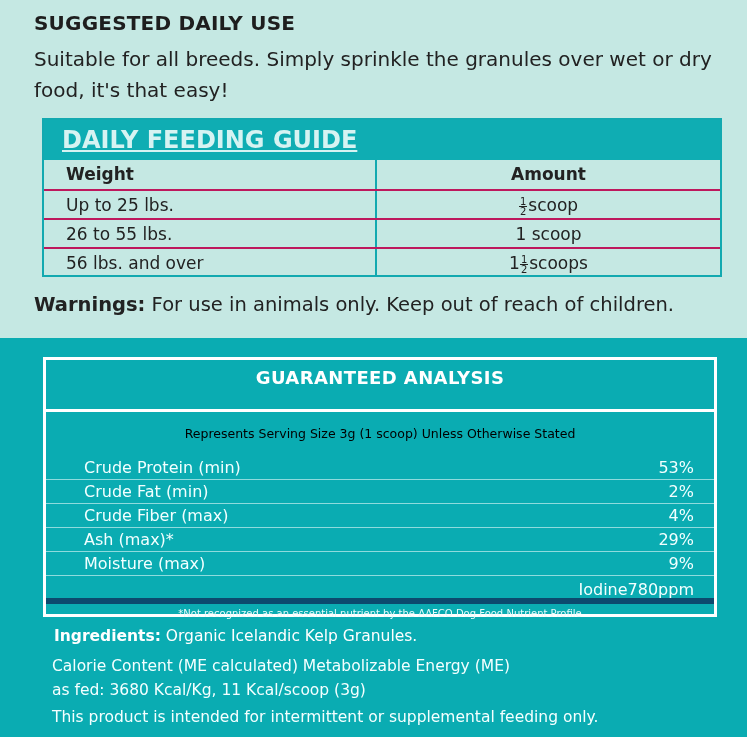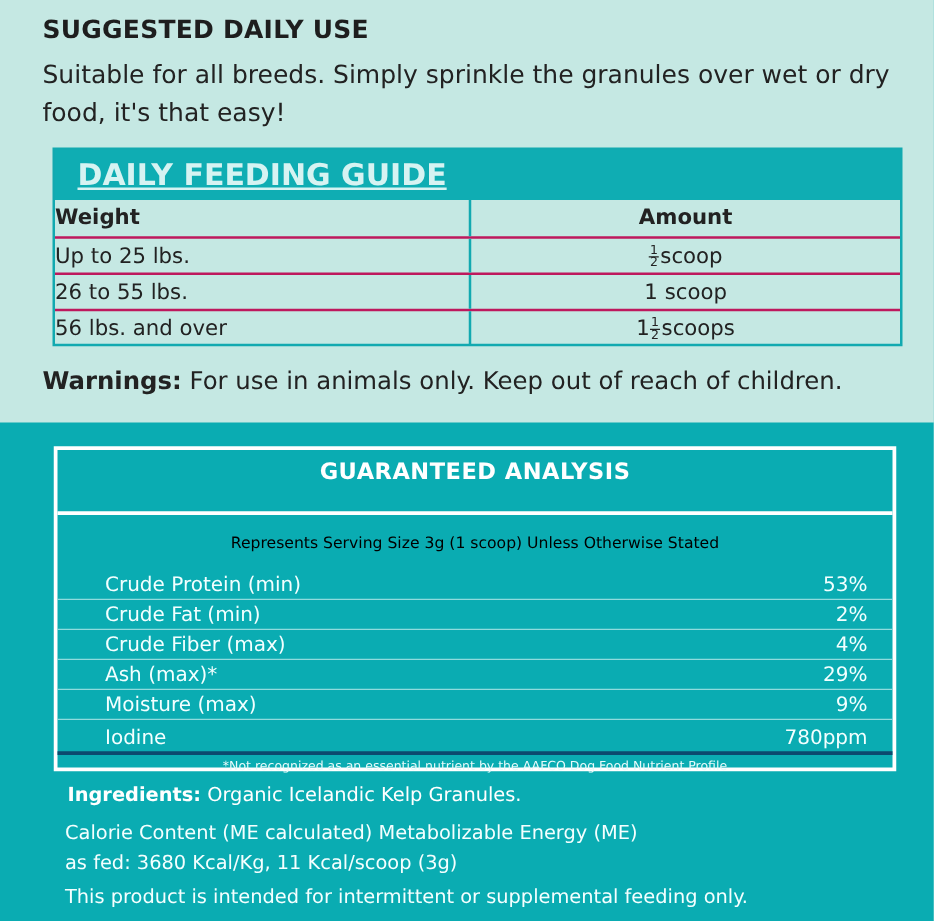--- a/index.html
+++ b/index.html
@@ -28,21 +28,21 @@
     }
     .guide-head {
       height: 40px; background: #0fadb3; color: #d6f3f2;
       font-size: 24px; font-weight: bold; padding-left: 18px; line-height: 40px; text-decoration: underline;
     }
     .guide-row {
       display: flex; height: 29px; border-top: 2px solid #be185d;
     }
     .guide-row.first { border-top: none; height: 29px; }
     .cell-w {
-      width: 333px; border-right: 2px solid #12a9b0; 
+      width: 333px; border-right: 2px solid #12a9b0; padding-left: 22px;
       font-size: 17px; line-height: 28px; color: #222;
     }
     .cell-a {
       flex: 1; text-align: center; font-size: 17px; line-height: 28px; color: #222;
     }
     .bold { font-weight: bold; }
     .frac {
       display: inline-flex; flex-direction: column; vertical-align: middle;
       font-size: 10px; line-height: 9px; text-align: center; margin-right: 1px;
     }
@@ -63,21 +63,21 @@
       font-size: 18px; font-weight: bold; line-height: 36px; letter-spacing: 0.4px;
     }
     .ga-sub {
       text-align: center; font-size: 12.5px; color: #000000; margin-top: 14px; height: 30px;
     }
     .ga-row {
       display: flex; justify-content: space-between;
       margin-left: 0; height: 24px; border-bottom: 1px solid #8fdbdd;
       padding: 0 20px 0 38px; font-size: 16px; line-height: 24px; color: #f2ffff;
     }
-    .ga-row.last { height: 28px; line-height: 28px; border-bottom: 3px solid #0c4a6e; }
+    .ga-row.last { height: 28px; line-height: 28px; border-bottom: 6px solid #0c4a6e; justify-content: flex-end; }
     .ga-foot {
       text-align: center; font-size: 10px; color: #e8fbfb; line-height: 20px;
     }
     .ing {
       position: absolute; left: 54px; top: 289px; font-size: 15.5px; color: #ffffff;
     }
     .cal {
       position: absolute; left: 52px; top: 316px; font-size: 15.5px; line-height: 24px; color: #f4ffff;
     }
     .note {

